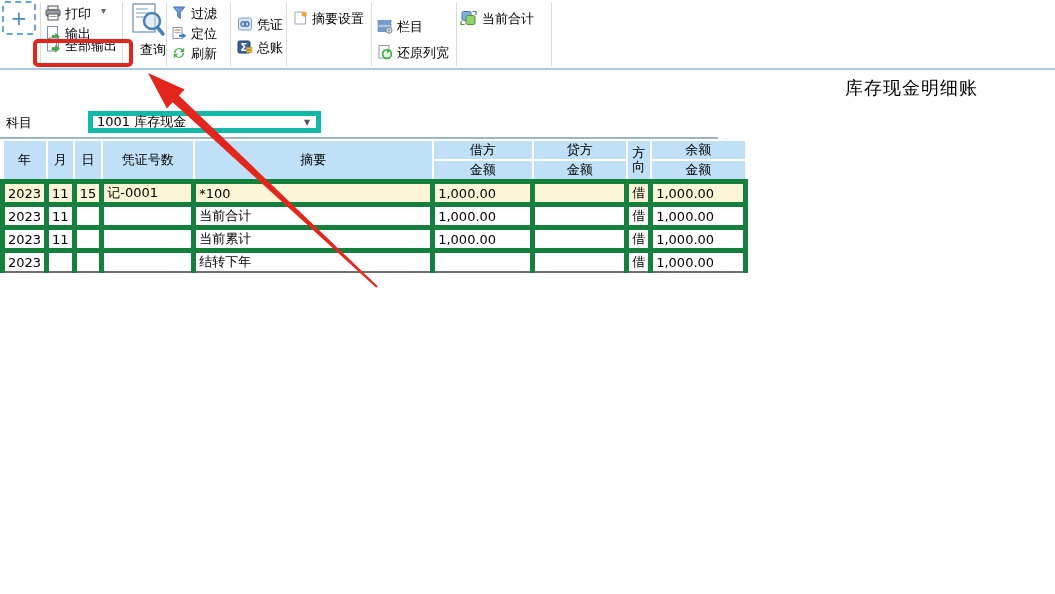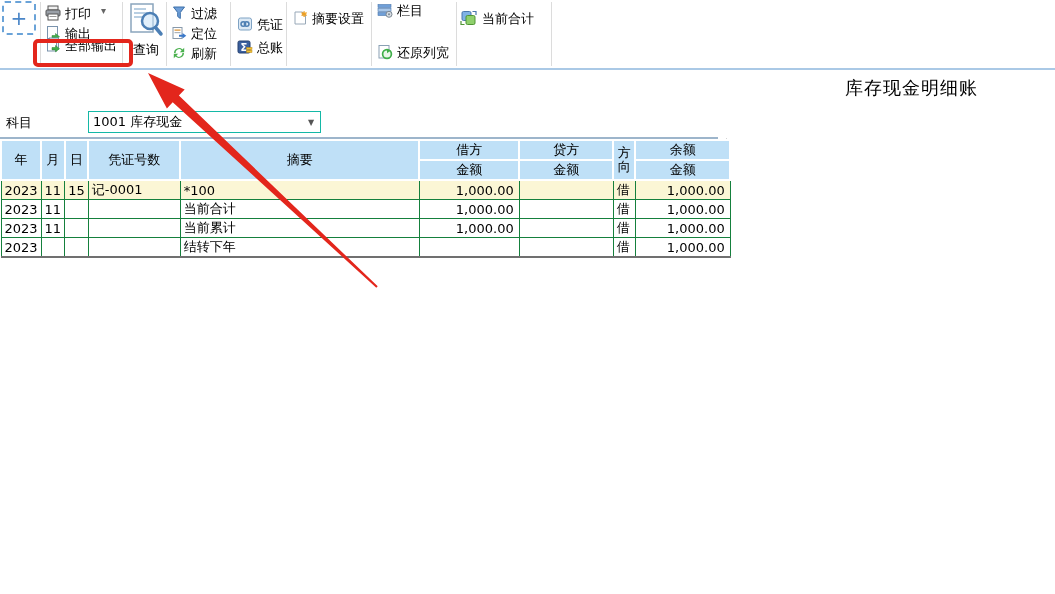--- a/index.html
+++ b/index.html
@@ -12,47 +12,47 @@
              border-bottom:2px solid #aac9e6; }
   .sep { position:absolute; top:2px; width:1px; height:64px; background:#dcdcdc; }
   .tbtn { position:absolute; display:flex; gap:4px; font-size:13px;
           white-space:nowrap; cursor:default; }
   .tbtn .ic { display:inline-flex; width:16px; height:16px; align-items:center; justify-content:center; }
   .caret { font-size:10px; color:#666; margin-left:6px; }
   #plus-btn { position:absolute; left:2px; top:1px; width:34px; height:34px;
               border:2px dashed #6aa3d8; border-radius:3px; color:#4a86c8; font-size:20px;
               display:flex; align-items:center; justify-content:center; background:#fff; }
   #query-btn { position:absolute; left:126px; top:2px; width:40px; height:56px;
-               display:flex; flex-direction:column; align-items:center; font-size:13px; }
+               display:flex; flex-direction:column; align-items:flex-end; font-size:13px; }
 
   
   #red-box { position:absolute; left:33px; top:39px; width:100px; height:28px;
              border:4px solid #e3261c; border-radius:5px; pointer-events:none; }
   #arrow-svg { position:absolute; left:0; top:0; width:1055px; height:594px; pointer-events:none; z-index:50; }
 
   
   #subject-label { position:absolute; left:6px; top:114px; font-size:13px; }
   #subject-combo { position:absolute; left:88px; top:111px; width:233px; height:22px;
-                   background:#fff; border:1px solid #14b8a6; display:flex; align-items:center;gap:20px; }
+                   background:#fff; border:5px solid #14b8a6; display:flex; align-items:center;gap:20px; }
   #subject-combo .val { flex:1; font-size:13px; padding-left:4px; }
   #subject-combo .cbx { width:18px; text-align:center; font-size:8px; color:#555; }
 
   
   #page-title { position:absolute; left:845px; top:76px; font-size:18px; letter-spacing:1px; }
 
   
   #grid-topline { position:absolute; left:0; top:137px; width:718px; height:2px; background:#9db5cb; }
   #grid-rightline { position:absolute; left:726px; top:138px; width:1px; height:117px; background:#d5d5d5; }
   #ledger { position:absolute; left:0; top:139px; border-collapse:collapse; table-layout:fixed; }
   #ledger th { background:#bfe0f7; border:2px solid #fff; font-weight:normal; font-size:13px;
                height:19px; padding:0 2px; text-align:center; }
-  #ledger td { border:1px solid #15803d; font-size:13px; height:15px; padding:0 3px;
+  #ledger td { border:5px solid #15803d; font-size:13px; height:15px; padding:0 3px;
                background:#fff; overflow:hidden; white-space:nowrap; }
   #ledger tr.hl td { background:#fbf6d5; }
-  #ledger td.num { text-align:right; padding-right:5px; }
+  #ledger td.num { padding-right:5px; }
   #ledger tr:last-child td { border-bottom:2px solid #707070; }
   #ledger th.dir { line-height:1.05; font-size:13px; padding:0; }
 </style>
 </head>
 <body>
 
 <div id="app">
 
   <div id="toolbar">
 
@@ -170,21 +170,21 @@
       <span class="ic">
         <svg width="16" height="16">
             <path d="M3 2 h7.5 l3 3 v9 h-10.5 z" fill="#fff" stroke="#98a8b8"></path>
             <path d="M10.5 2 l3 3 h-3 z" fill="#dde6ee" stroke="#98a8b8"></path>
             <text x="12" y="6.5" font-size="8" fill="#f0a020" text-anchor="middle">✱</text>
           </svg>
       </span>
       <span>摘要设置</span>
     </div>
 
-    <div class="tbtn" style="left:377px; top:2px">
+    <div class="tbtn" style="left:377px; top:18px">
       <span class="ic">
         <svg width="16" height="16">
             <rect x="1" y="2.5" width="13" height="3" fill="#6f9fd8" stroke="#4a77ad" stroke-width="0.6"></rect>
             <rect x="1" y="6.5" width="13" height="3" fill="#a9c8ea" stroke="#4a77ad" stroke-width="0.6"></rect>
             <rect x="1" y="10.5" width="13" height="3" fill="#6f9fd8" stroke="#4a77ad" stroke-width="0.6"></rect>
             <circle cx="12" cy="12.3" r="3" fill="#d7dde3" stroke="#7c8893"></circle>
             <circle cx="12" cy="12.3" r="1" fill="#7c8893"></circle>
           </svg>
       </span>
       <span>栏目</span>

